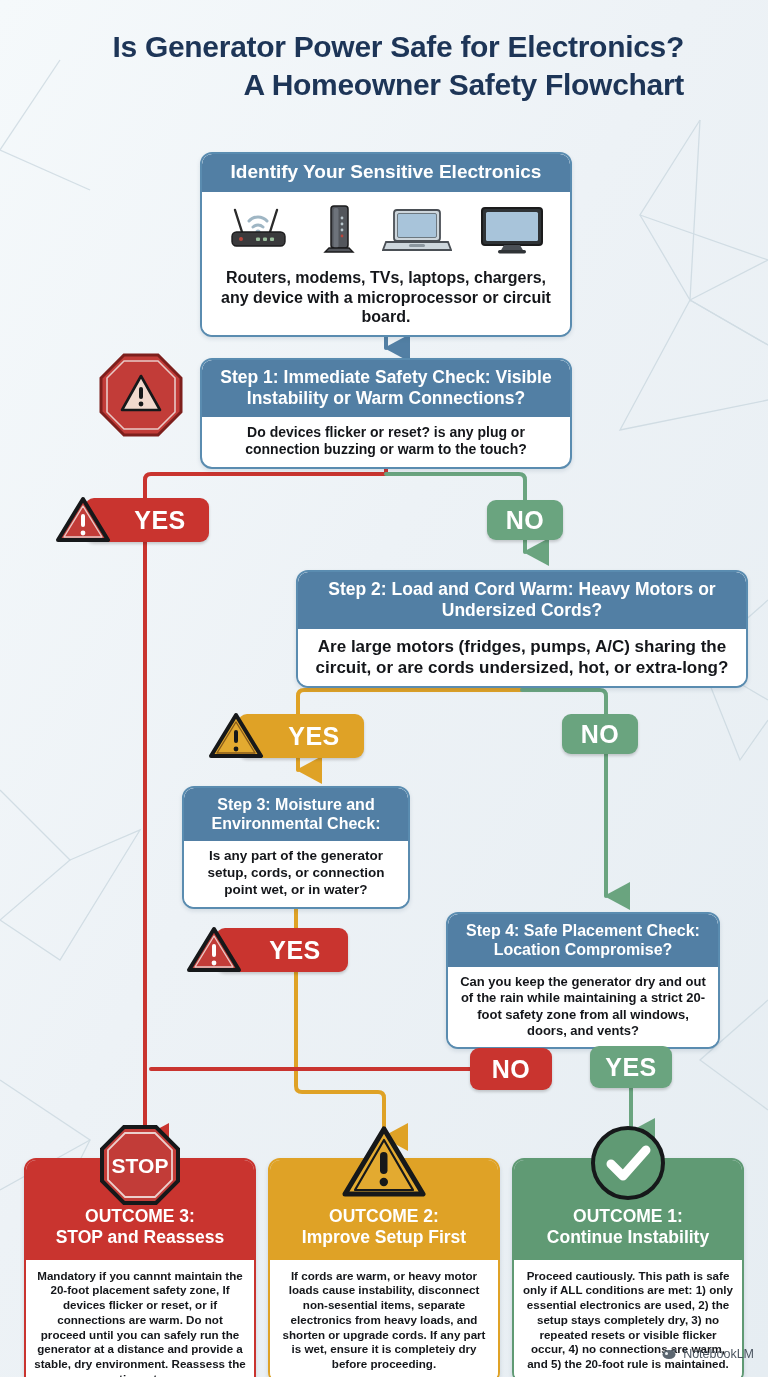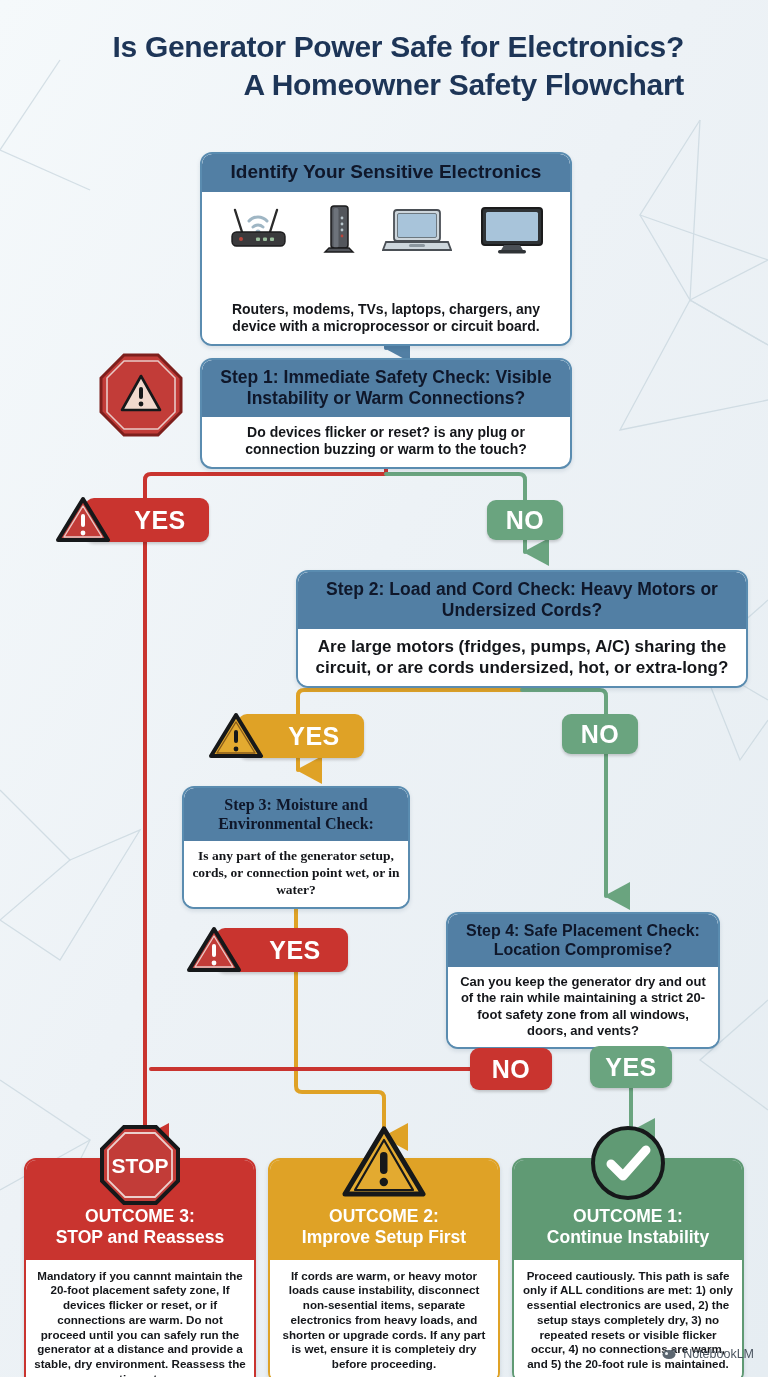--- a/index.html
+++ b/index.html
@@ -26,55 +26,55 @@
   
   .card {
     background: #ffffff;
     border: 2px solid #5a8cb0;
     border-radius: 12px;
     overflow: hidden;
     box-shadow: 0 2px 4px rgba(30,60,90,0.13);
   }
   .card-head {
     background: #527fa4;
-    color: #0f172a;
+    color: #ffffff;
     font-weight: bold;
     text-align: center;
     padding: 7px 9px 8px;
     line-height: 1.2;
     border-radius: 10px 10px 0 0;
   }
   .card-body {
     background: #fff;
     color: #14161a;
     font-weight: bold;
     text-align: center;
     padding: 7px 8px 8px;
     line-height: 1.24;
   }
 
   
   #intro { left: 200px; top: 152px; width: 372px; }
   #intro .card-head { font-size: 19px; }
-  #intro .card-body { font-size: 14px; padding-top: 6px; margin-top: 33px; }
+  #intro .card-body { font-size: 16px; padding-top: 6px; }
   #intro-icons {
     display: flex; align-items: flex-end; justify-content: center;
     gap: 26px; padding: 12px 10px 6px; background: #fff;
   }
 
   
   #step1 { left: 200px; top: 358px; width: 372px; }
   #step1 .card-head { font-size: 17.5px; }
   #step1 .card-body { font-size: 14px; border-radius: 18px; }
 
   #step2 { left: 296px; top: 570px; width: 452px; }
   #step2 .card-head { font-size: 17.5px; }
   #step2 .card-body { font-size: 17px; }
 
-  #step3 { left: 182px; top: 786px; width: 228px; font-family: Liberation Serif, serif; }
+  #step3 { left: 182px; top: 786px; width: 228px; }
   #step3 .card-head { font-size: 16px; text-align: center; }
   #step3 .card-body { font-size: 13.5px; }
 
   #step4 { left: 446px; top: 912px; width: 274px; }
   #step4 .card-head { font-size: 16px; }
   #step4 .card-body { font-size: 13px; }
 
   
   .badge {
     position: absolute; z-index: 4;
@@ -290,21 +290,21 @@
     <rect x="27" y="20" width="4" height="13" rx="2" fill="#fff"></rect>
     <circle cx="29" cy="39" r="2.4" fill="#fff"></circle>
   </svg>
   <span class="lbl">YES</span>
 </div>
 <div id="b-no1" class="badge green">
   <span class="lbl">NO</span>
 </div>
 
 <div id="step2" class="node card">
-  <div class="card-head">Step 2: Load and Cord Check: Heavy Motors or Undersized Cords?</div>
+  <div class="card-head">Step 2: Load and Cord Warm: Heavy Motors or Undersized Cords?</div>
   <div class="card-body">Are large motors (fridges, pumps, A/C) sharing the circuit, or are cords undersized, hot, or extra-long?</div>
 </div>
 
 <div id="b-yes2" class="badge amber has-icon">
   <svg class="tri-icon" viewBox="0 0 58 52">
     <path d="M29 5 L54 46 L4 46 Z" fill="#e3aa30" stroke="#16181a" stroke-width="4" stroke-linejoin="round"></path>
     <path d="M29 12 L48 43 L10 43 Z" fill="none" stroke="#8a5d1a" stroke-width="1.4" stroke-linejoin="round"></path>
     <rect x="27" y="20" width="4" height="13" rx="2" fill="#16181a"></rect>
     <circle cx="29" cy="39" r="2.4" fill="#16181a"></circle>
   </svg>

